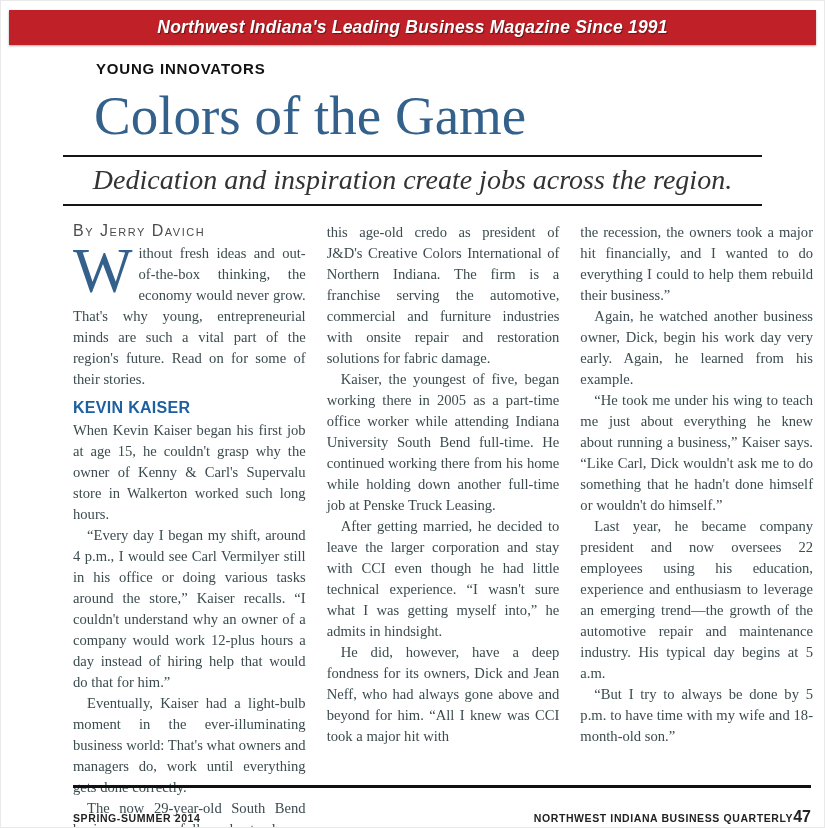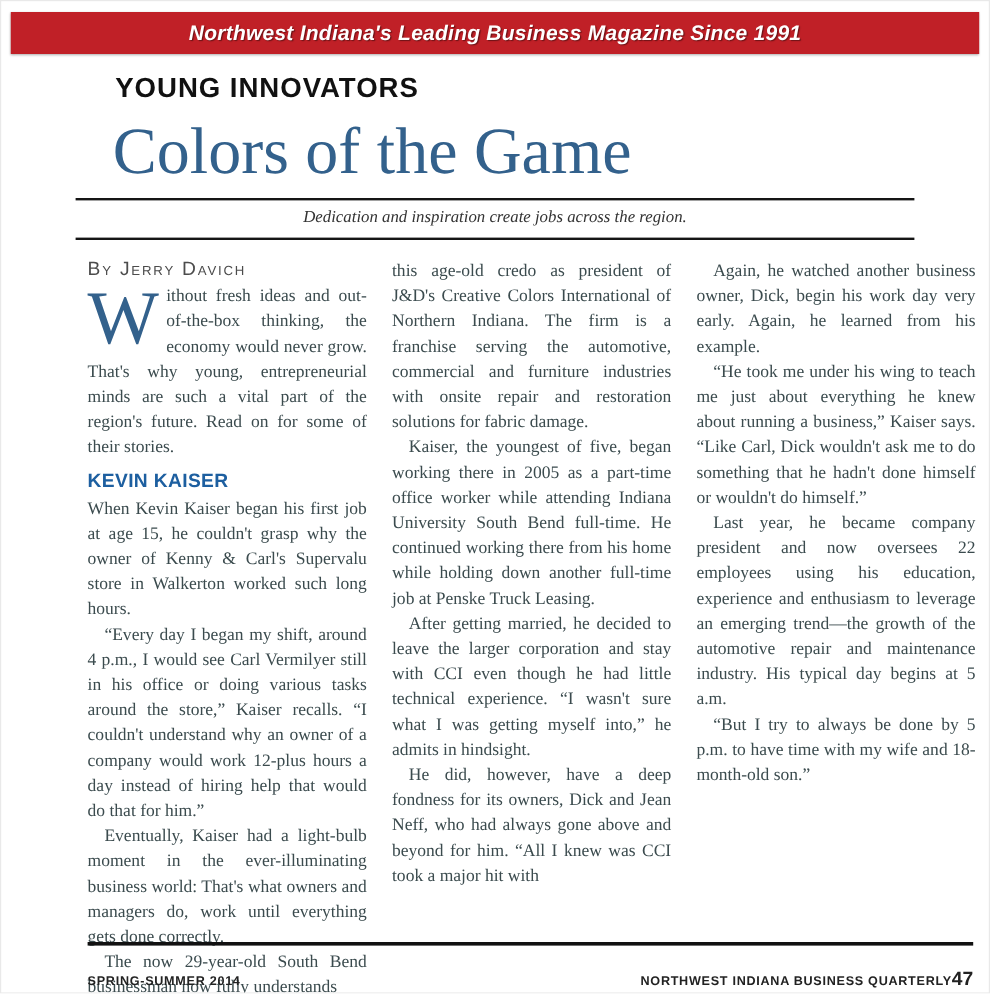--- a/index.html
+++ b/index.html
@@ -29,21 +29,21 @@
     font-weight: bold;
     font-size: 17.5px;
     color: #ffffff;
     letter-spacing: .2px;
     text-shadow: 1px 1px 1px rgba(0,0,0,.45);
   }
   .kicker {
     margin: 15px 0 0 95px;
     font-family: "Liberation Sans", sans-serif;
     font-weight: bold;
-    font-size: 23px;
+    font-size: 15px;
     letter-spacing: .8px;
     color: #111111;
   }
   .title {
     margin: 10px 0 0 93px;
     font-family: "Liberation Serif", serif;
     font-weight: 500;
     font-size: 55px;
     line-height: 1.05;
     color: #33618c;
@@ -51,21 +51,21 @@
   .subtitle-block {
     margin: 10px 62px 0 62px;
     border-top: 2px solid #151515;
     border-bottom: 2px solid #151515;
     padding: 7px 0 8px 0;
     text-align: center;
   }
   .subtitle {
     font-family: "Liberation Serif", serif;
     font-style: italic;
-    font-size: 14px;
+    font-size: 28px;
     color: #333333;
   }
   .columns {
     margin: 16px 13px 0 72px;
     width: 740px;
     display: flex;
     gap: 21px;
   }
   .col { flex: 1 1 0; min-width: 0; }
   .byline {
@@ -148,20 +148,21 @@
     </div>
 
     <div class="col">
       <p>this age-old credo as president of J&amp;D's Creative Colors International of Northern Indiana. The firm is a franchise serving the automotive, commercial and furniture industries with onsite repair and restoration solutions for fabric damage.</p>
       <p class="indent">Kaiser, the youngest of five, began working there in 2005 as a part-time office worker while attending Indiana University South Bend full-time. He continued working there from his home while holding down another full-time job at Penske Truck Leasing.</p>
       <p class="indent">After getting married, he decided to leave the larger corporation and stay with CCI even though he had little technical experience. “I wasn't sure what I was getting myself into,” he admits in hindsight.</p>
       <p class="indent">He did, however, have a deep fondness for its owners, Dick and Jean Neff, who had always gone above and beyond for him. “All I knew was CCI took a major hit with</p>
     </div>
 
     <div class="col">
+      <p>the recession, the owners took a major hit financially, and I wanted to do everything I could to help them rebuild their business.”</p>
       <p class="indent">Again, he watched another business owner, Dick, begin his work day very early. Again, he learned from his example.</p>
       <p class="indent">“He took me under his wing to teach me just about everything he knew about running a business,” Kaiser says. “Like Carl, Dick wouldn't ask me to do something that he hadn't done himself or wouldn't do himself.”</p>
       <p class="indent">Last year, he became company president and now oversees 22 employees using his education, experience and enthusiasm to leverage an emerging trend—the growth of the automotive repair and maintenance industry. His typical day begins at 5 a.m.</p>
       <p class="indent">“But I try to always be done by 5 p.m. to have time with my wife and 18-month-old son.”</p>
     </div>
 
   </div>
 
   <div class="footer">
     <span>SPRING-SUMMER 2014</span>

